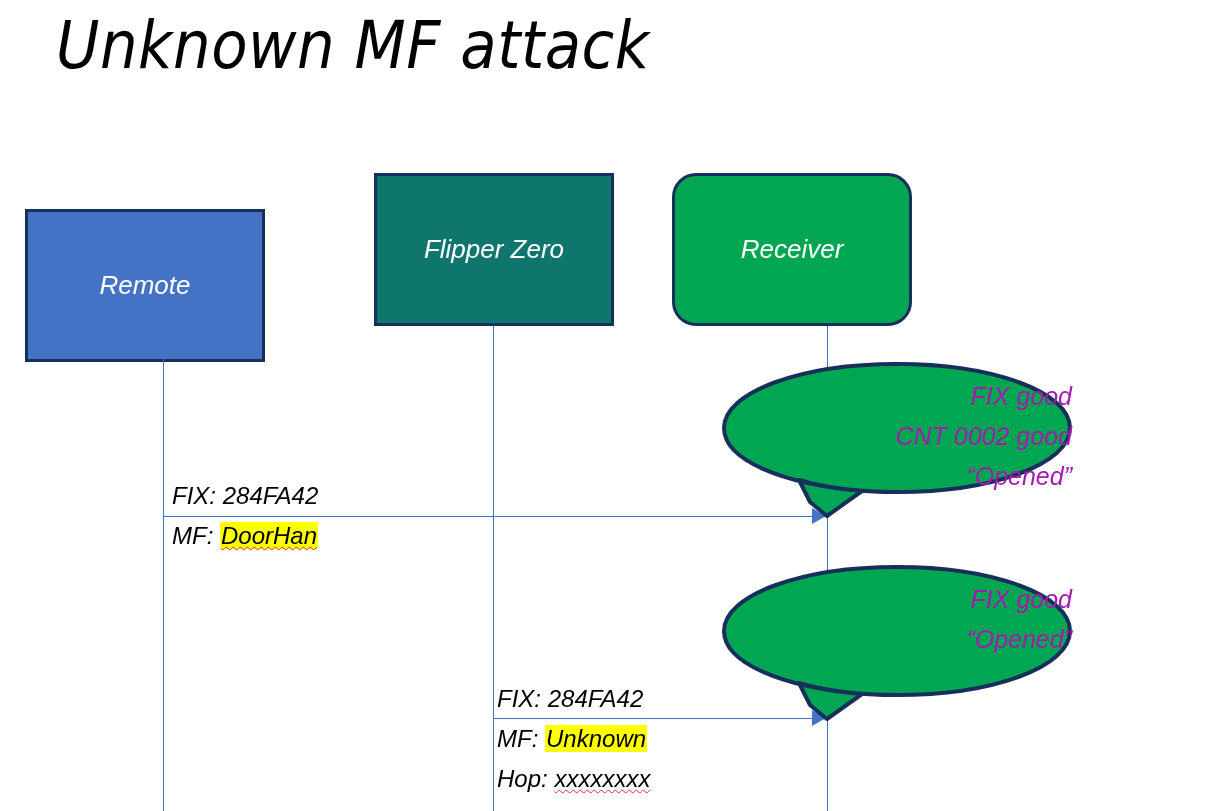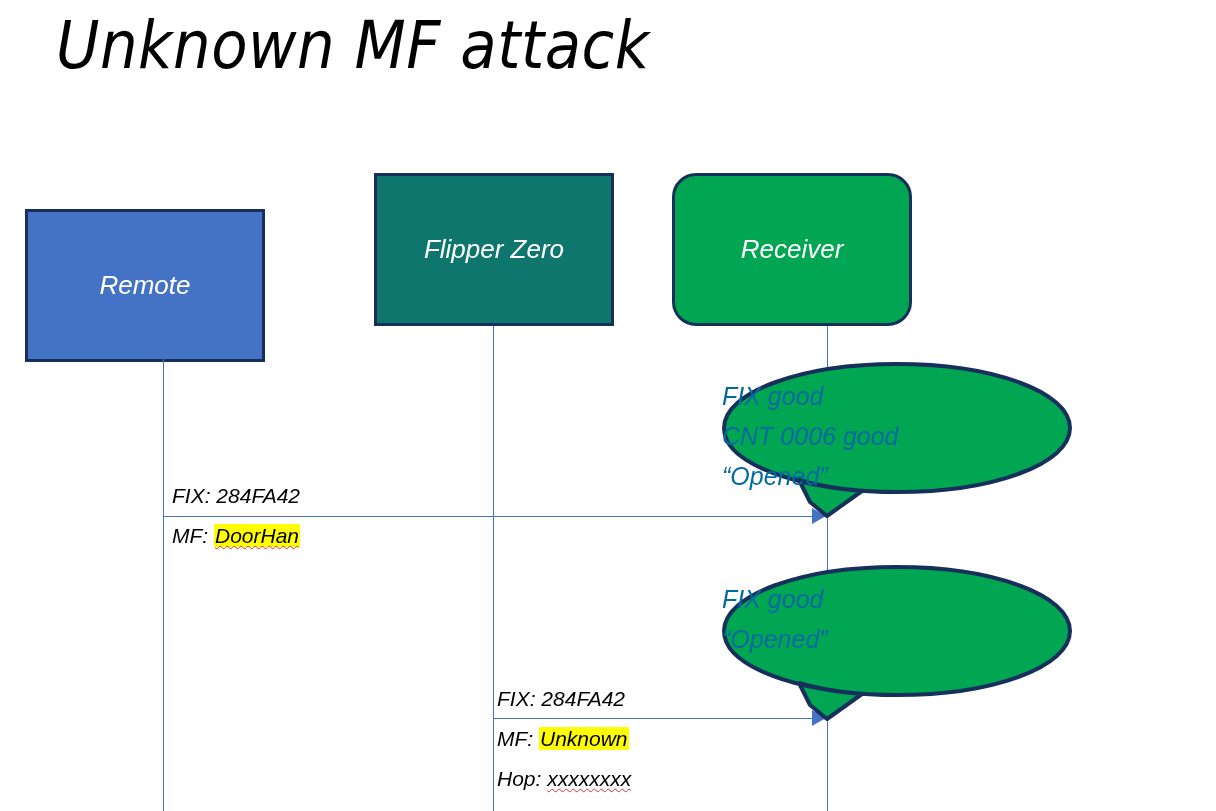--- a/index.html
+++ b/index.html
@@ -79,21 +79,21 @@
     border-left: 14px solid #4472C4;
   }
   #msg1-line { left: 163px; top: 516px; width: 650px; }
   #msg1-head { left: 812px; top: 508px; }
   #msg2-line { left: 493px; top: 718px; width: 320px; }
   #msg2-head { left: 812px; top: 710px; }
 
   
   .msg-text {
     position: absolute;
-    font-size: 21px;
+    font-size: 24px;
     color: #000000;
     line-height: 40px;
     white-space: nowrap;
   }
   #msg1-text { left: 172px; top: 476px; }
   #msg2-text { left: 497px; top: 679px; }
 
   .hl {
     background: #FFFF00;
     padding: 0 1px;
@@ -112,22 +112,22 @@
     position: absolute;
     width: 350px;
     height: 135px;
   }
   .bubble svg { display: block; }
   .bubble-text {
     position: absolute;
     left: 0;
     top: 14px;
     width: 350px;
-    text-align: left;
-    color: #0369a1;
+    text-align: right;
+    color: #a21caf;
     font-size: 25px;
     line-height: 40px;
     pointer-events: none;
   }
   #bubble-1 { left: 722px; top: 362px; }
   #bubble-2 { left: 722px; top: 565px; }
 </style>
 </head>
 <body>
 
@@ -186,21 +186,21 @@
       <path d="M 175 2
                C 271 2 348 30 348 66
                C 348 102 271 130 175 130
                C 138 130 104 126 77 118
                L 88 140 L 105 154 L 140 129
                C 60 122 2 98 2 66
                C 2 30 79 2 175 2 Z" fill="#00A651" stroke="#16305B" stroke-width="4" stroke-linejoin="round"></path>
     </svg>
     <div class="bubble-text">
       <div>FIX good</div>
-      <div>CNT 0006 good</div>
+      <div>CNT 0002 good</div>
       <div>“Opened”</div>
     </div>
   </div>
 
   <div class="bubble" id="bubble-2">
     <svg width="350" height="165" viewBox="0 0 350 165">
       <path d="M 175 2
                C 271 2 348 30 348 66
                C 348 102 271 130 175 130
                C 138 130 104 126 77 118

